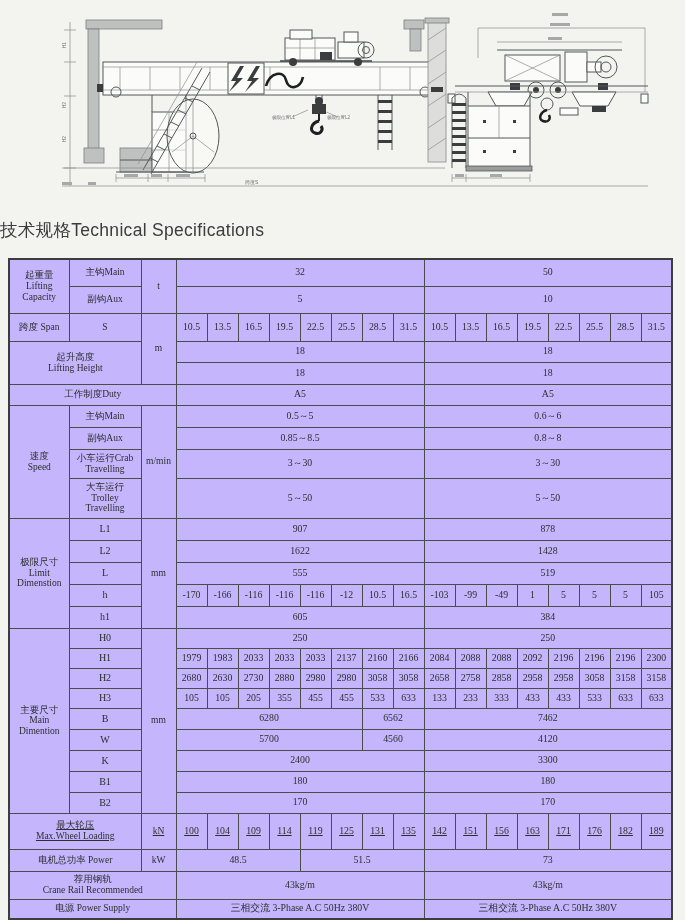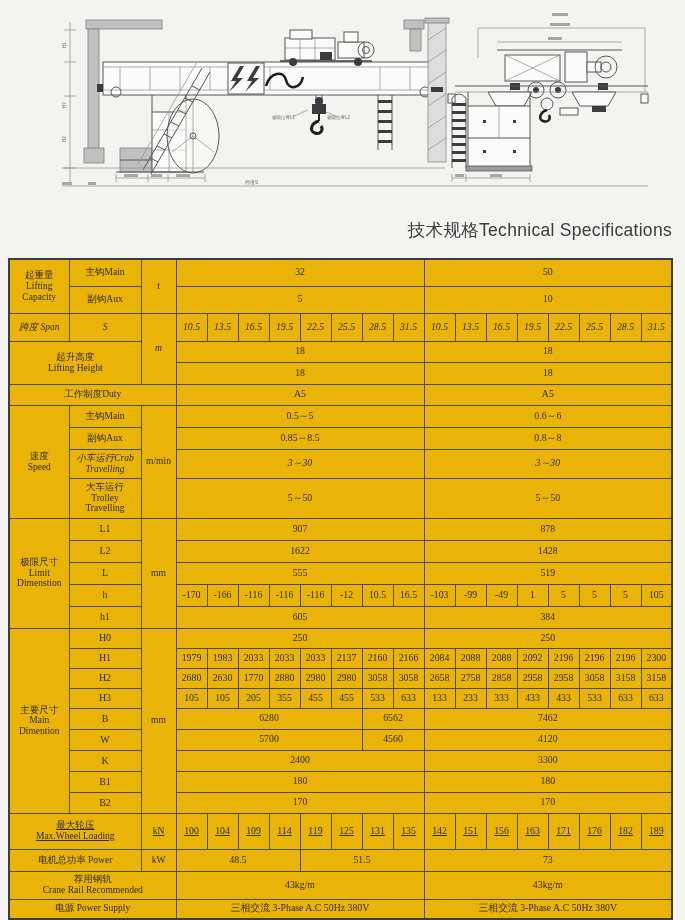--- a/index.html
+++ b/index.html
@@ -1,23 +1,23 @@
 <!DOCTYPE html>
 <html><head>
 <meta charset="utf-8">
 <style>
   html,body{margin:0;padding:0;background:#e8e8e6;}
   .page{position:relative;width:685px;height:920px;background:#f3f3f0;
         font-family:"Liberation Serif","DejaVu Serif",serif;color:#2e2e2e;overflow:hidden;}
   .drawing{position:absolute;left:0;top:0;}
-  .title{position:absolute;top:218px;left:0;width:672px;text-align:right;
+  .title{position:absolute;top:218px;left:0;width:672px;
          font-size:17.5px;font-family:"Liberation Sans","DejaVu Sans",sans-serif;
          color:#3c3c3c;letter-spacing:.3px;}
   table.spec{position:absolute;left:8px;top:258px;width:664px;border-collapse:collapse;
-             table-layout:fixed;background:#eab308;border:2px solid #3d3d3d;}
+             table-layout:fixed;background:#c4b5fd;border:2px solid #3d3d3d;}
   table.spec td{border:1px solid #4c4c4c;text-align:center;vertical-align:middle;
                 padding:0;white-space:pre-line;line-height:1.12;overflow:hidden;}
   td.label{font-size:9.5px;}
   td.sub{font-size:10px;}
   td.unit{font-size:9.5px;}
   td.val{font-size:9.8px;}
   svg .thin{stroke:#8a8d8c;stroke-width:.7;fill:none;}
   svg .med{stroke:#55585a;stroke-width:1;fill:none;}
   svg .thick{stroke:#3f4244;stroke-width:1.6;fill:none;}
   svg .fillgray{fill:#bfc1c0;stroke:#7c7f7e;stroke-width:.8;}
@@ -288,21 +288,21 @@
           <td class="label">主钩Main</td>
           <td rowspan="2" class="unit">t</td>
           <td colspan="8" class="val">32</td>
           <td colspan="8" class="val">50</td>
         </tr>
         <tr style="height: 27px;">
           <td class="label">副钩Aux</td>
           <td colspan="8" class="val">5</td>
           <td colspan="8" class="val">10</td>
         </tr>
-        <tr style="height: 28px; font-style: italic;">
+        <tr style="height: 28px;">
           <td class="label">跨度 Span</td>
           <td class="label">S</td>
           <td rowspan="3" class="unit">m</td>
           <td class="val">10.5</td>
           <td class="val">13.5</td>
           <td class="val">16.5</td>
           <td class="val">19.5</td>
           <td class="val">22.5</td>
           <td class="val">25.5</td>
           <td class="val">28.5</td>
@@ -337,21 +337,21 @@
           <td class="label">主钩Main</td>
           <td rowspan="4" class="unit">m/min</td>
           <td colspan="8" class="val">0.5～5</td>
           <td colspan="8" class="val">0.6～6</td>
         </tr>
         <tr style="height: 22px;">
           <td class="label">副钩Aux</td>
           <td colspan="8" class="val">0.85～8.5</td>
           <td colspan="8" class="val">0.8～8</td>
         </tr>
-        <tr style="height: 29px; font-style: italic;">
+        <tr style="height: 29px;">
           <td class="label">小车运行Crab
 Travelling</td>
           <td colspan="8" class="val">3～30</td>
           <td colspan="8" class="val">3～30</td>
         </tr>
         <tr style="height: 40px;">
           <td class="label">大车运行
 Trolley
 Travelling</td>
           <td colspan="8" class="val">5～50</td>
@@ -425,21 +425,21 @@
           <td class="val">2092</td>
           <td class="val">2196</td>
           <td class="val">2196</td>
           <td class="val">2196</td>
           <td class="val">2300</td>
         </tr>
         <tr style="height: 20px;">
           <td class="sub">H2</td>
           <td class="val">2680</td>
           <td class="val">2630</td>
-          <td class="val">1770</td>
+          <td class="val">2730</td>
           <td class="val">2880</td>
           <td class="val">2980</td>
           <td class="val">2980</td>
           <td class="val">3058</td>
           <td class="val">3058</td>
           <td class="val">2658</td>
           <td class="val">2758</td>
           <td class="val">2858</td>
           <td class="val">2958</td>
           <td class="val">2958</td>

